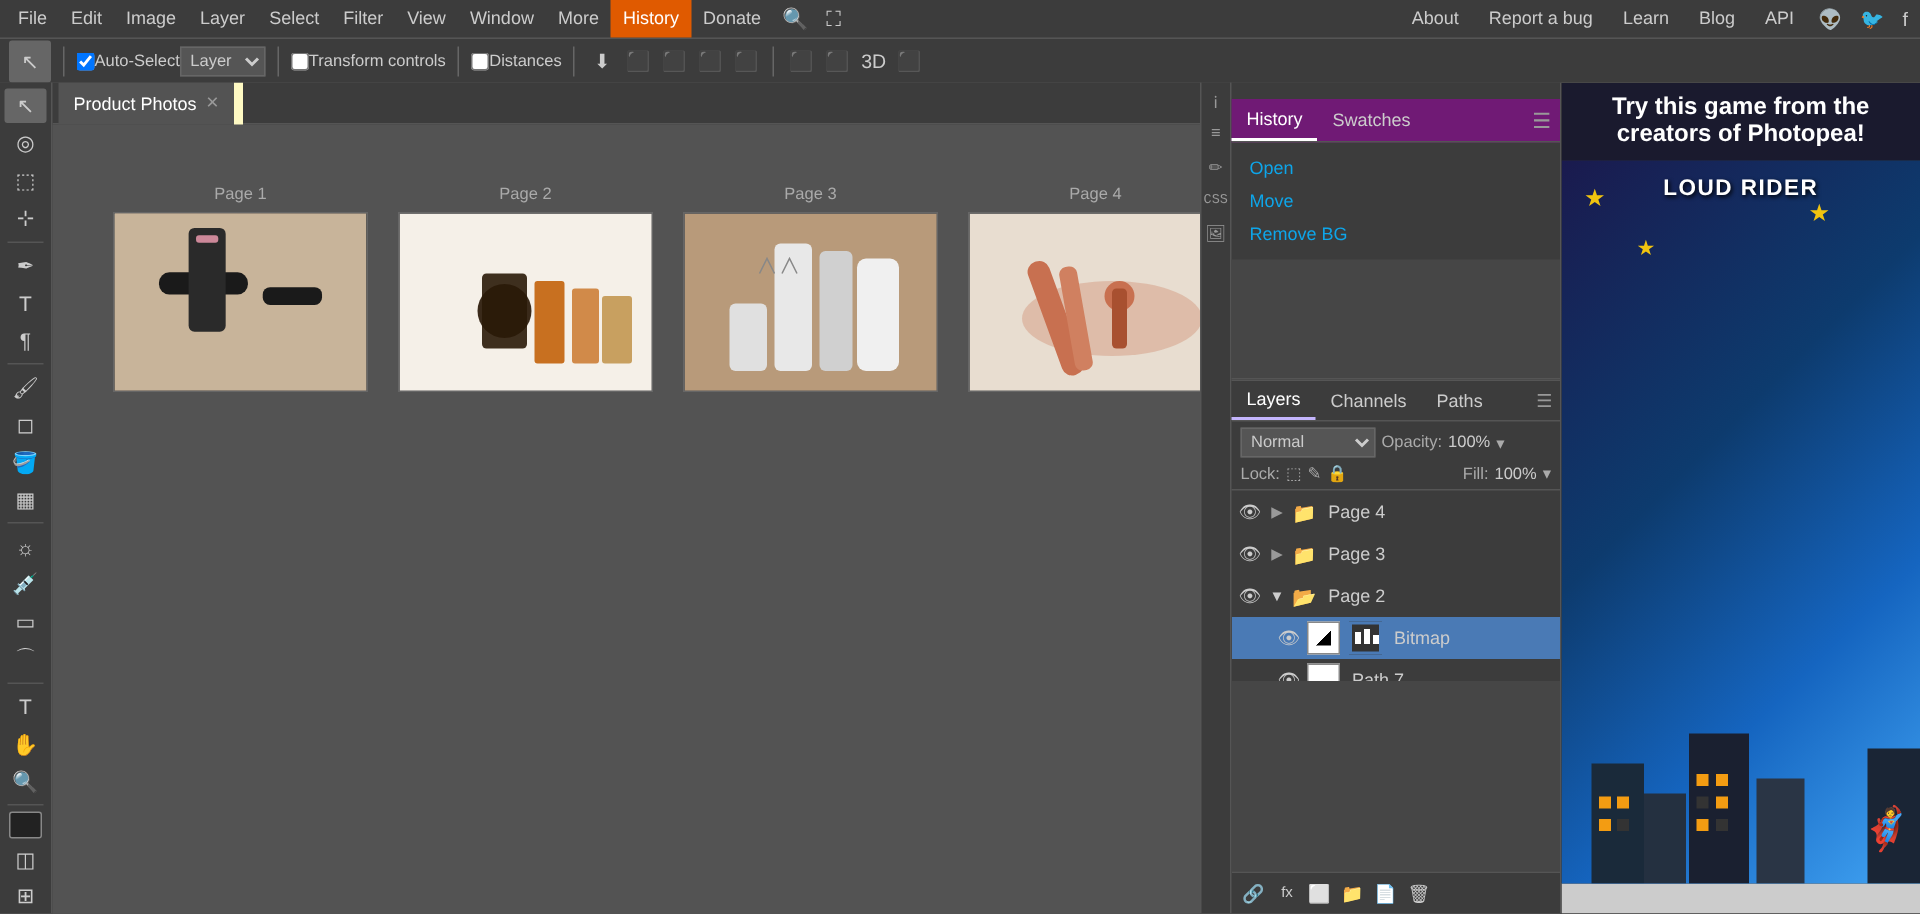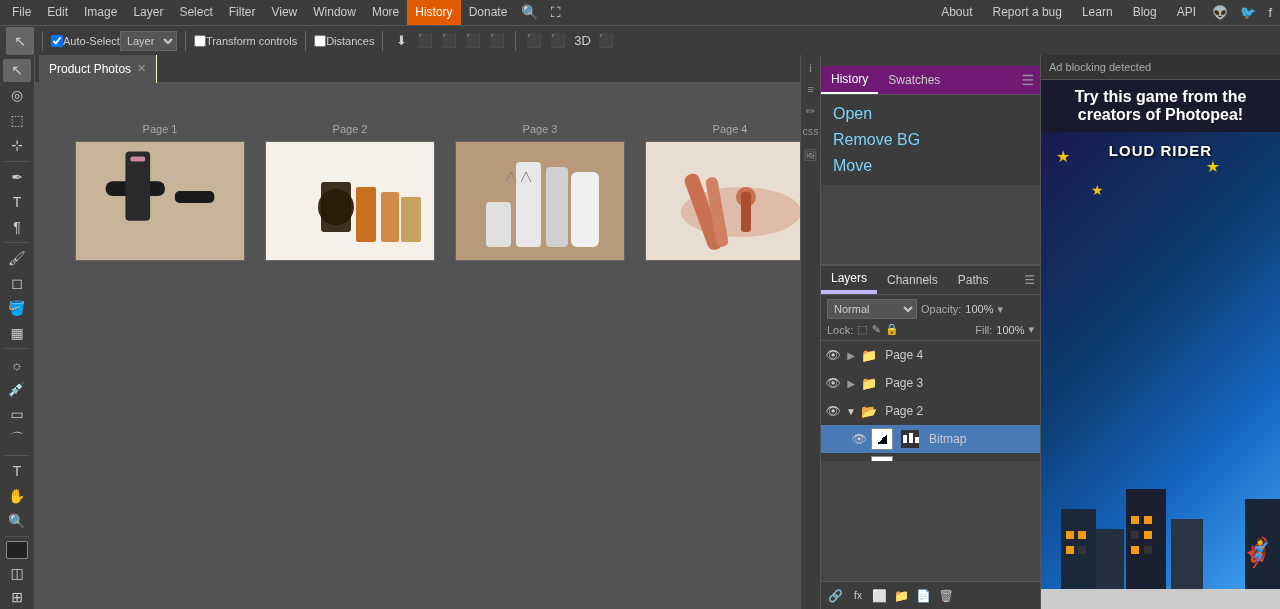--- a/index.html
+++ b/index.html
@@ -25,43 +25,43 @@
 
     
     #main { display: flex; height: calc(609px - 55px); }
 
     
     #left-tools { width: 35px; background: #3c3c3c; display: flex; flex-direction: column; align-items: center; padding-top: 4px; gap: 2px; border-right: 1px solid #555; }
     .tool-btn { width: 28px; height: 28px; display: flex; align-items: center; justify-content: center; cursor: pointer; color: #ccc; font-size: 14px; border-radius: 2px; }
     .tool-btn.active { background: #666; }
     .tool-sep { width: 24px; height: 1px; background: #555; margin: 2px 0; }
     #tab-bar { display: flex; align-items: center; background: #3c3c3c; height: 28px; padding: 0 4px; border-bottom: 1px solid #555; }
-    .tab { display: flex; align-items: center; gap: 6px; padding: 0 10px; height: 28px; background: #535353; color: #ccc; font-size: 12px; cursor: pointer; border-right: 1px solid #fef9c3; text-align: right; }
+    .tab { display: flex; align-items: center; gap: 6px; padding: 0 10px; height: 28px; background: #535353; color: #ccc; font-size: 12px; cursor: pointer; border-right: 6px solid #fef9c3; text-align: right; }
     .tab.active { background: #535353; color: #fff; }
     .tab-close { cursor: pointer; font-size: 11px; color: #999; }
     #canvas-content { width: 100%; height: calc(100% - 28px); overflow: auto; padding: 20px; }
     .pages-container { display: flex; gap: 20px; align-items: flex-start; padding: 20px; }
     .page-col { display: flex; flex-direction: column; align-items: center; gap: 6px; }
     .page-label { color: #aaa; font-size: 11px; }
     .page-thumb-img { width: 170px; height: 120px; border: 1px solid #666; overflow: hidden; }
 
     
     #right-panel { width: 220px; background: #3c3c3c; border-left: 1px solid #555; display: flex; flex-direction: column; }
     #right-panel-top { display: flex; align-items: center; background: #701a75; border-bottom: 1px solid #555; margin-top: 11px; }
     .r-tab { padding: 6px 10px; cursor: pointer; font-size: 12px; color: #ccc; }
     .r-tab.active { color: #fff; border-bottom: 2px solid #fff; }
     .r-menu-icon { margin-left: auto; padding: 6px; cursor: pointer; color: #999; font-size: 14px; }
     #history-panel { padding: 6px 0; }
-    .history-item { padding: 4px 12px; cursor: pointer; color: #7dd3fc; font-size: 16px; }
+    .history-item { padding: 4px 12px; cursor: pointer; color: #0ea5e9; font-size: 12px; }
 
     
     #layers-section { flex: 1; display: flex; flex-direction: column; }
     #layers-tabs { display: flex; align-items: center; background: #3c3c3c; border-bottom: 1px solid #555; border-top: 1px solid #555; }
     .l-tab { padding: 5px 10px; cursor: pointer; font-size: 12px; color: #ccc; }
-    .l-tab.active { color: #fff; border-bottom: 4px solid #c4b5fd; }
+    .l-tab.active { color: #fff; border-bottom: 2px solid #c4b5fd; }
     .l-menu { margin-left: auto; padding: 5px; cursor: pointer; color: #999; }
     #layer-controls { padding: 4px 6px; display: flex; align-items: center; gap: 4px; border-bottom: 1px solid #555; flex-wrap: wrap; }
     .blend-select { background: #555; color: #ccc; border: 1px solid #666; height: 20px; font-size: 11px; padding: 0 2px; width: 90px; }
     .opacity-label { font-size: 11px; color: #aaa; }
     .opacity-val { font-size: 11px; color: #ccc; }
     .lock-row { display: flex; align-items: center; gap: 4px; width: 100%; font-size: 11px; color: #aaa; }
     .lock-icon { cursor: pointer; font-size: 11px; }
     #layers-list { flex: 1; overflow-y: auto; }
     .layer-row { display: flex; align-items: center; height: 28px; padding: 0 4px; cursor: pointer; gap: 4px; }
     .layer-row.active { background: #4a7ab5; }
@@ -268,22 +268,22 @@
 
   <div id="right-panel">
 
     <div id="right-panel-top">
       <div class="r-tab active">History</div>
       <div class="r-tab">Swatches</div>
       <div class="r-menu-icon">☰</div>
     </div>
     <div id="history-panel">
       <div class="history-item">Open</div>
+      <div class="history-item">Move</div>
       <div class="history-item">Remove BG</div>
-      <div class="history-item">Move</div>
     </div>
     <div style="height: 80px; background: #464646; border-bottom: 1px solid #555;"></div>
 
     <div id="layers-section">
       <div id="layers-tabs">
         <div class="l-tab active">Layers</div>
         <div class="l-tab">Channels</div>
         <div class="l-tab">Paths</div>
         <div class="l-menu">☰</div>
       </div>
@@ -355,21 +355,20 @@
         <div class="bottom-icon" style="font-size:10px;">fx</div>
         <div class="bottom-icon">⬜</div>
         <div class="bottom-icon">📁</div>
         <div class="bottom-icon">📄</div>
         <div class="bottom-icon">🗑</div>
       </div>
     </div>
   </div>
 
   <div id="ad-panel">
-    <div id="ad-header">Ad blocking detected</div>
     <div id="ad-content">
       <div id="ad-title">Try this game from the creators of Photopea!</div>
       <div id="ad-image">
 
         <div style="position:absolute;bottom:0;left:20px;width:35px;height:80px;background:#1a2a3a;"></div>
         <div style="position:absolute;bottom:0;left:55px;width:28px;height:60px;background:#243040;"></div>
         <div style="position:absolute;bottom:0;left:85px;width:40px;height:100px;background:#1a2030;"></div>
         <div style="position:absolute;bottom:0;left:130px;width:32px;height:70px;background:#2a3545;"></div>
         <div style="position:absolute;bottom:0;right:0;width:35px;height:90px;background:#1a2535;"></div>
 

